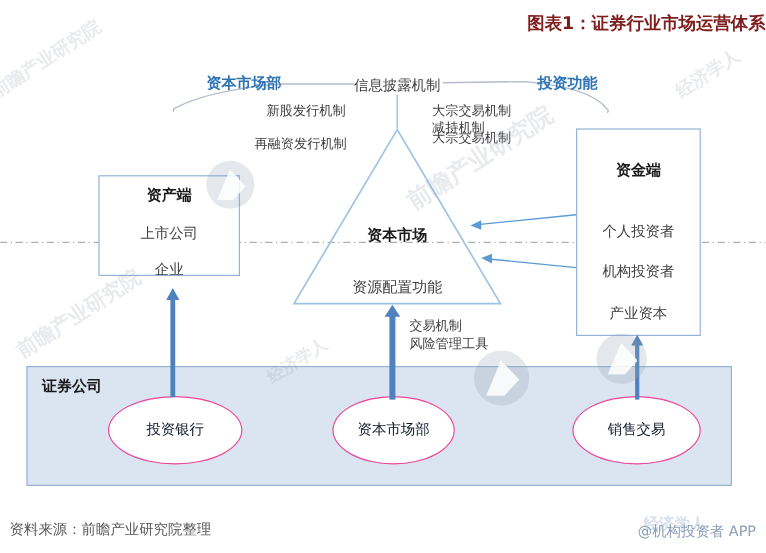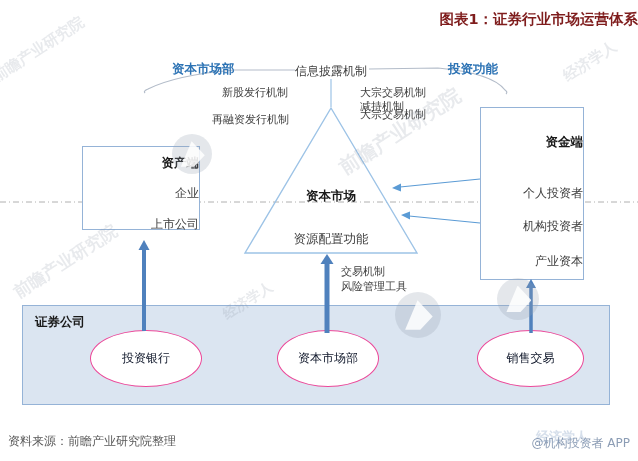--- a/index.html
+++ b/index.html
@@ -14,21 +14,21 @@
   .abs { position:absolute; }
   .title {
     width:638px; top:10px; left:0; text-align:right;
     font-size:14.5px; font-weight:bold; color:#7f1d1d;
   }
   .fn-label { font-size:12.5px; font-weight:bold; color:#2e74b5; }
   .mech { font-size:11px; color:#404040; line-height:14px; white-space:nowrap; }
   .disclosure { font-size:12px; color:#404040; }
   .node-box {
     background:#ffffff; border:1px solid #95b3d7;
-    text-align:right;
+    text-align:center;
   }
   .node-box .box-title { font-weight:bold; font-size:12.5px; color:#1a1a1a; }
   .node-box .box-item { font-size:12px; color:#404040; }
   .tri-label { text-align:center; font-size:12.5px; white-space:nowrap; }
   .tri-label.bold { font-weight:bold; color:#1a1a1a; }
   .company-panel {
     background:#dbe5f1; border:1.5px solid #95b3d7;
   }
   .company-title { font-weight:bold; font-size:12.5px; color:#1a1a1a; }
   .dept-ellipse {
@@ -77,22 +77,22 @@
 
 <div class="abs mech" style="left:222px; top:86px;">新股发行机制</div>
 <div class="abs mech" style="left:212px; top:113px;">再融资发行机制</div>
 
 <div class="abs mech" style="left:360px; top:86px;">大宗交易机制</div>
 <div class="abs mech" style="left:360px; top:100px;">减持机制</div>
 <div class="abs mech" style="left:360px; top:108px;">大宗交易机制</div>
 
 <div class="abs node-box" style="left:82px; top:146px; width:118px; height:84px;">
   <div class="box-title" style="margin-top:8px;">资产端</div>
+  <div class="box-item" style="margin-top:14px;">上市公司</div>
   <div class="box-item" style="margin-top:13px;">企业</div>
-  <div class="box-item" style="margin-top:14px;">上市公司</div>
 </div>
 
 <div class="abs node-box" style="left:480px; top:107px; width:104px; height:173px;">
   <div class="box-title" style="margin-top:26px;">资金端</div>
   <div class="box-item" style="margin-top:34px;">个人投资者</div>
   <div class="box-item" style="margin-top:16px;">机构投资者</div>
   <div class="box-item" style="margin-top:18px;">产业资本</div>
 </div>
 
 <div class="abs tri-label bold" style="left:281px; top:188px; width:100px;">资本市场</div>

